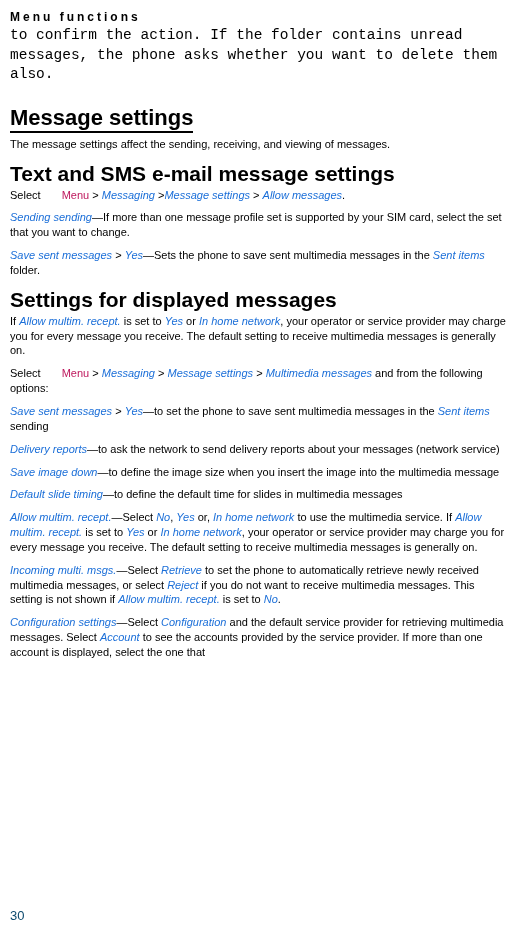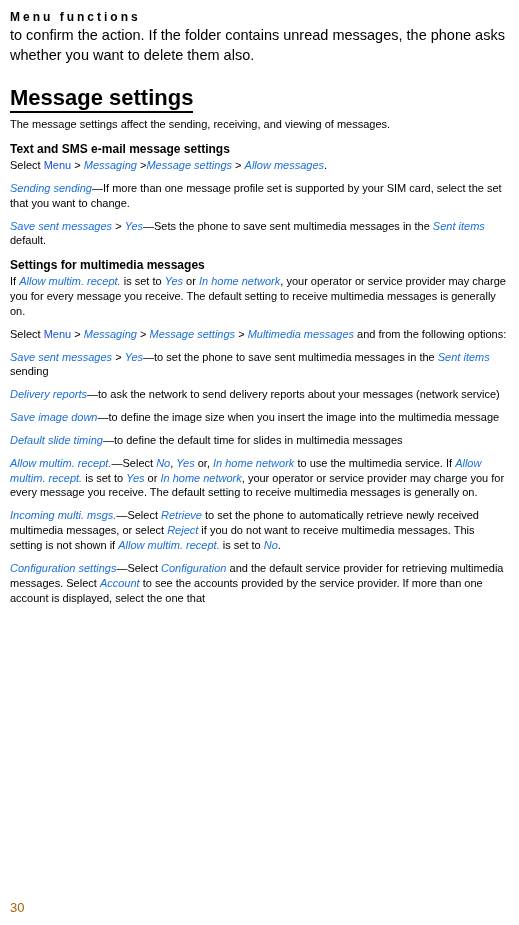--- a/index.html
+++ b/index.html
@@ -18,51 +18,52 @@
       font-weight: bold;
       letter-spacing: 3px;
       color: #000;
       margin-bottom: 2px;
     }
     .body-text {
       font-size: 14.5px;
       line-height: 1.35;
       color: #000;
       margin-bottom: 14px;
+      font-family: Liberation Mono, monospace;
     }
     .section-heading {
       font-size: 22px;
       font-weight: bold;
       color: #000;
       border-bottom: 2px solid #000;
       display: inline-block;
       margin-bottom: 4px;
       margin-top: 6px;
     }
     .subsection-heading {
-      font-size: 12px;
+      font-size: 21px;
       font-weight: bold;
       color: #000;
       margin-top: 10px;
       margin-bottom: 2px;
     }
     .para {
       font-size: 11px;
       line-height: 1.35;
       color: #000;
       margin-bottom: 8px;
     }
-    .link { color: #1d4ed8; font-style: normal; }
+    .link { color: #be185d; font-style: normal; margin-left: 18px; }
     .link-italic { color: #1a6ed8; font-style: italic; }
     .page-number {
       position: absolute;
-      bottom: 10px;
+      bottom: 2px;
       left: 10px;
       font-size: 13px;
-      color: #a16207;
+      color: #0c4a6e;
     }
   </style>
 </head>
 <body>
 
 
 
 <div class="header-label">Menu functions</div>
 
 <p class="body-text">to confirm the action. If the folder contains unread messages, the phone asks whether you want to delete them also.</p>
@@ -71,24 +72,24 @@
 <p class="para">The message settings affect the sending, receiving, and viewing of messages.</p>
 
 <h2 class="subsection-heading">Text and SMS e-mail message settings</h2>
 <p class="para">
   <span>Select </span><span class="link">Menu</span><span> &gt; </span><span class="link-italic">Messaging</span><span> &gt;</span><span class="link-italic">Message settings</span><span> &gt; </span><span class="link-italic">Allow messages</span><span>.</span>
 </p>
 <p class="para">
   <span class="link-italic">Sending sending</span><span>—If more than one message profile set is supported by your SIM card, select the set that you want to change.</span>
 </p>
 <p class="para">
-  <span class="link-italic">Save sent messages</span><span> &gt; </span><span class="link-italic">Yes</span><span>—Sets the phone to save sent multimedia messages in the </span><span class="link-italic">Sent items</span><span> default.</span>
+  <span class="link-italic">Save sent messages</span><span> &gt; </span><span class="link-italic">Yes</span><span>—Sets the phone to save sent multimedia messages in the </span><span class="link-italic">Sent items</span><span> folder.</span>
 </p>
 
-<h2 class="subsection-heading">Settings for multimedia messages</h2>
+<h2 class="subsection-heading">Settings for displayed messages</h2>
 <p class="para">
   <span>If </span><span class="link-italic">Allow multim. recept.</span><span> is set to </span><span class="link-italic">Yes</span><span> or </span><span class="link-italic">In home network</span><span>, your operator or service provider may charge you for every message you receive. The default setting to receive multimedia messages is generally on.</span>
 </p>
 <p class="para">
   <span>Select </span><span class="link">Menu</span><span> &gt; </span><span class="link-italic">Messaging</span><span> &gt; </span><span class="link-italic">Message settings</span><span> &gt; </span><span class="link-italic">Multimedia messages</span><span> and from the following options:</span>
 </p>
 <p class="para">
   <span class="link-italic">Save sent messages</span><span> &gt; </span><span class="link-italic">Yes</span><span>—to set the phone to save sent multimedia messages in the </span><span class="link-italic">Sent items</span><span> sending</span>
 </p>
 <p class="para">

